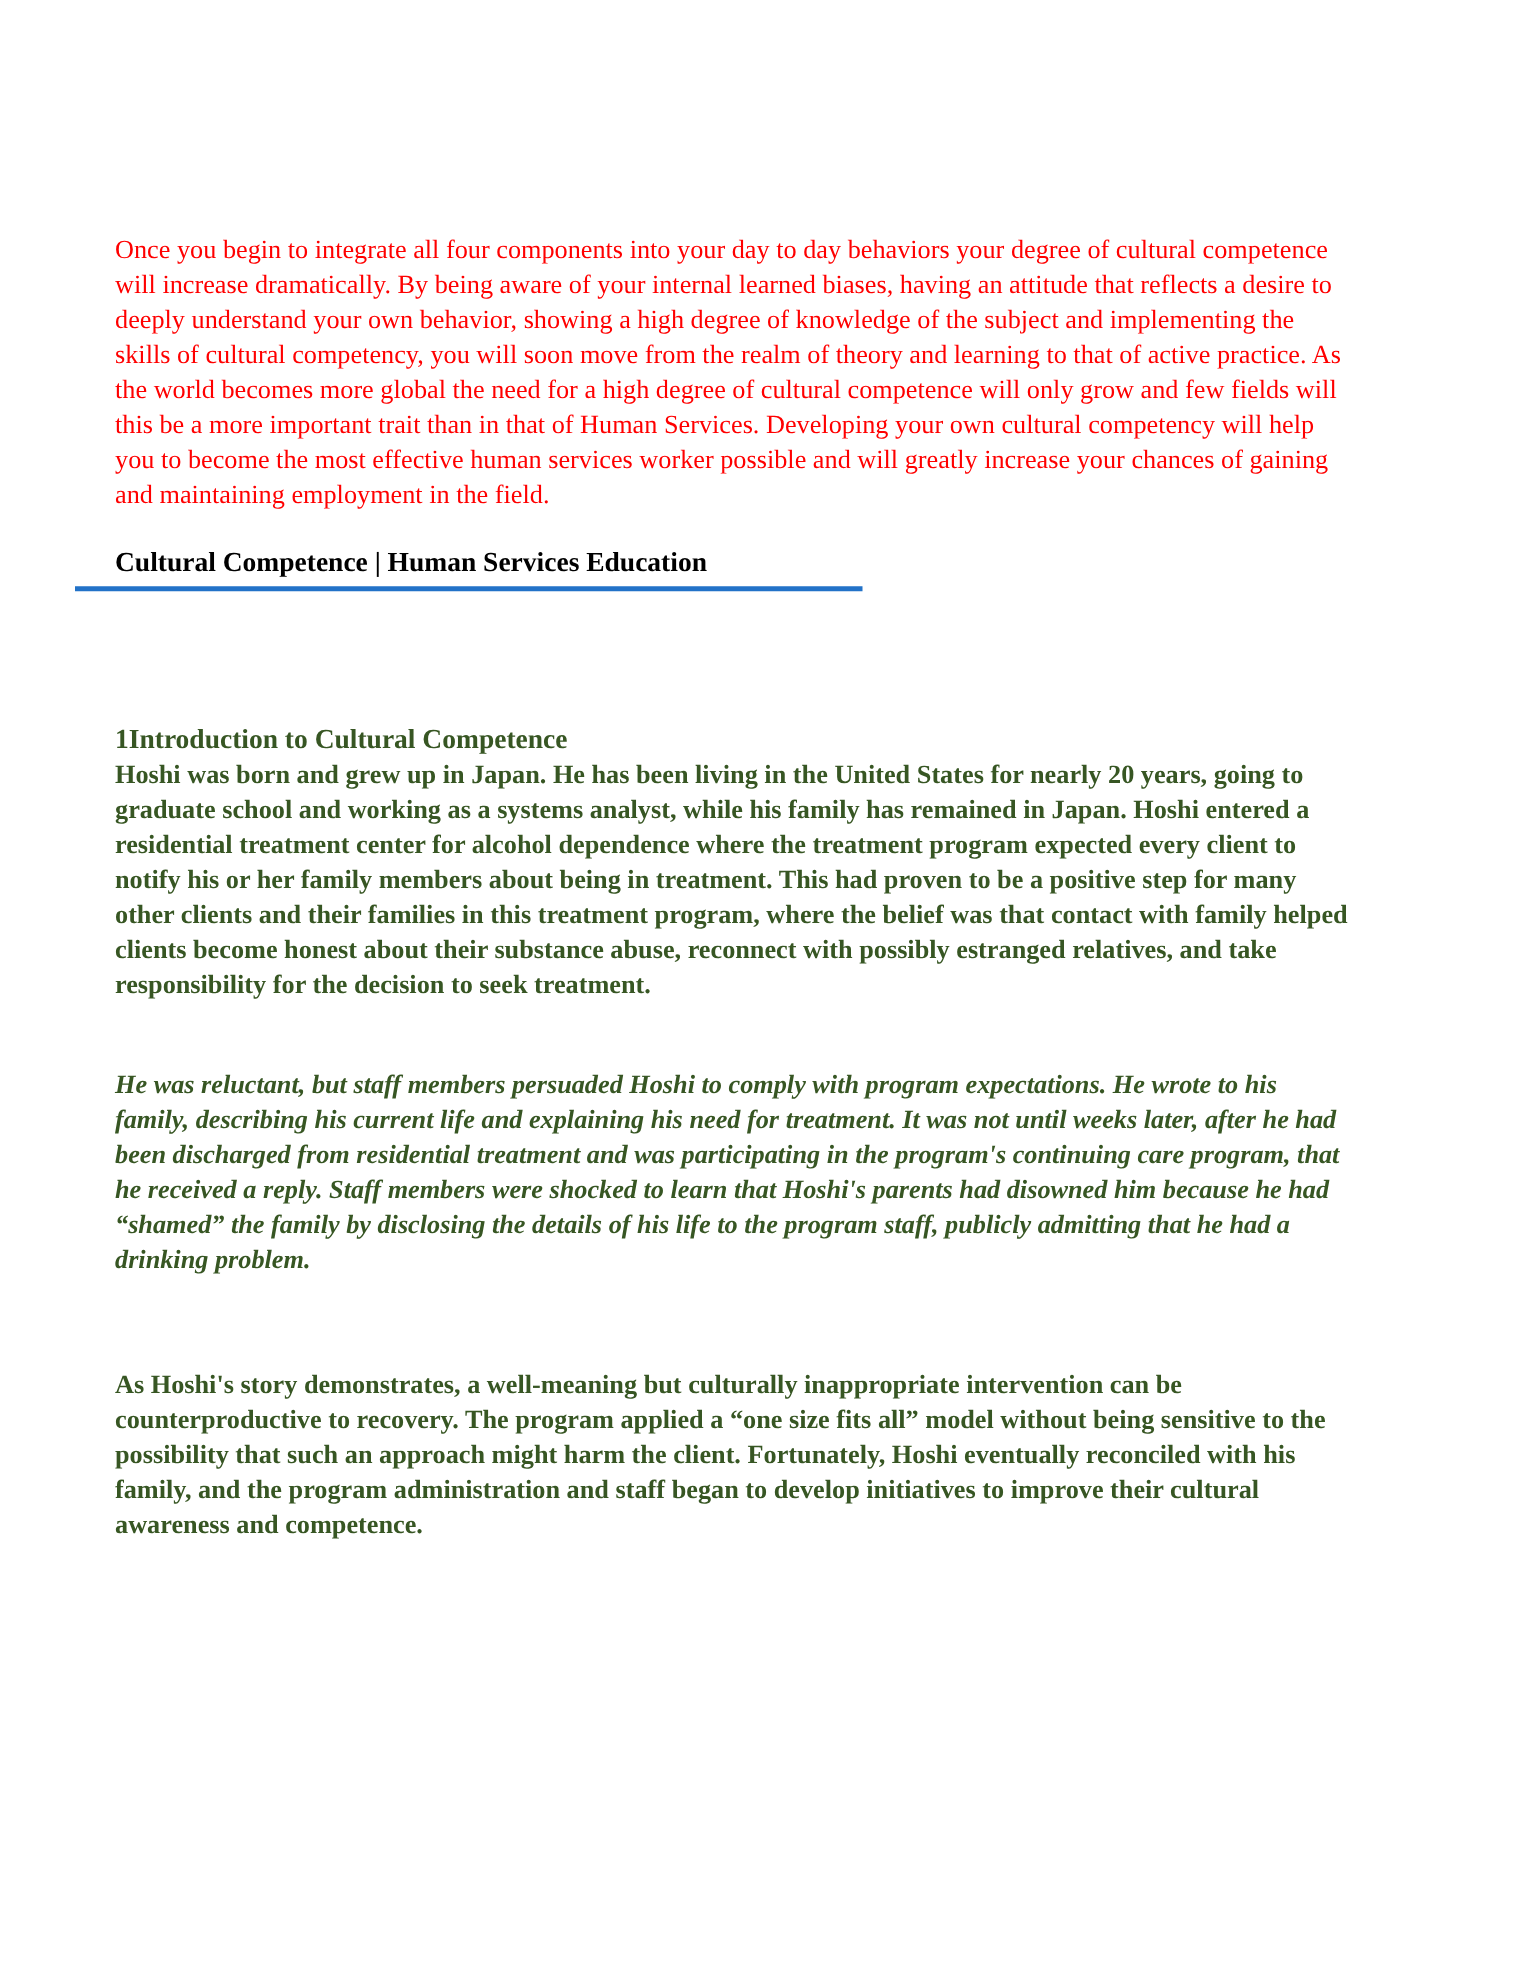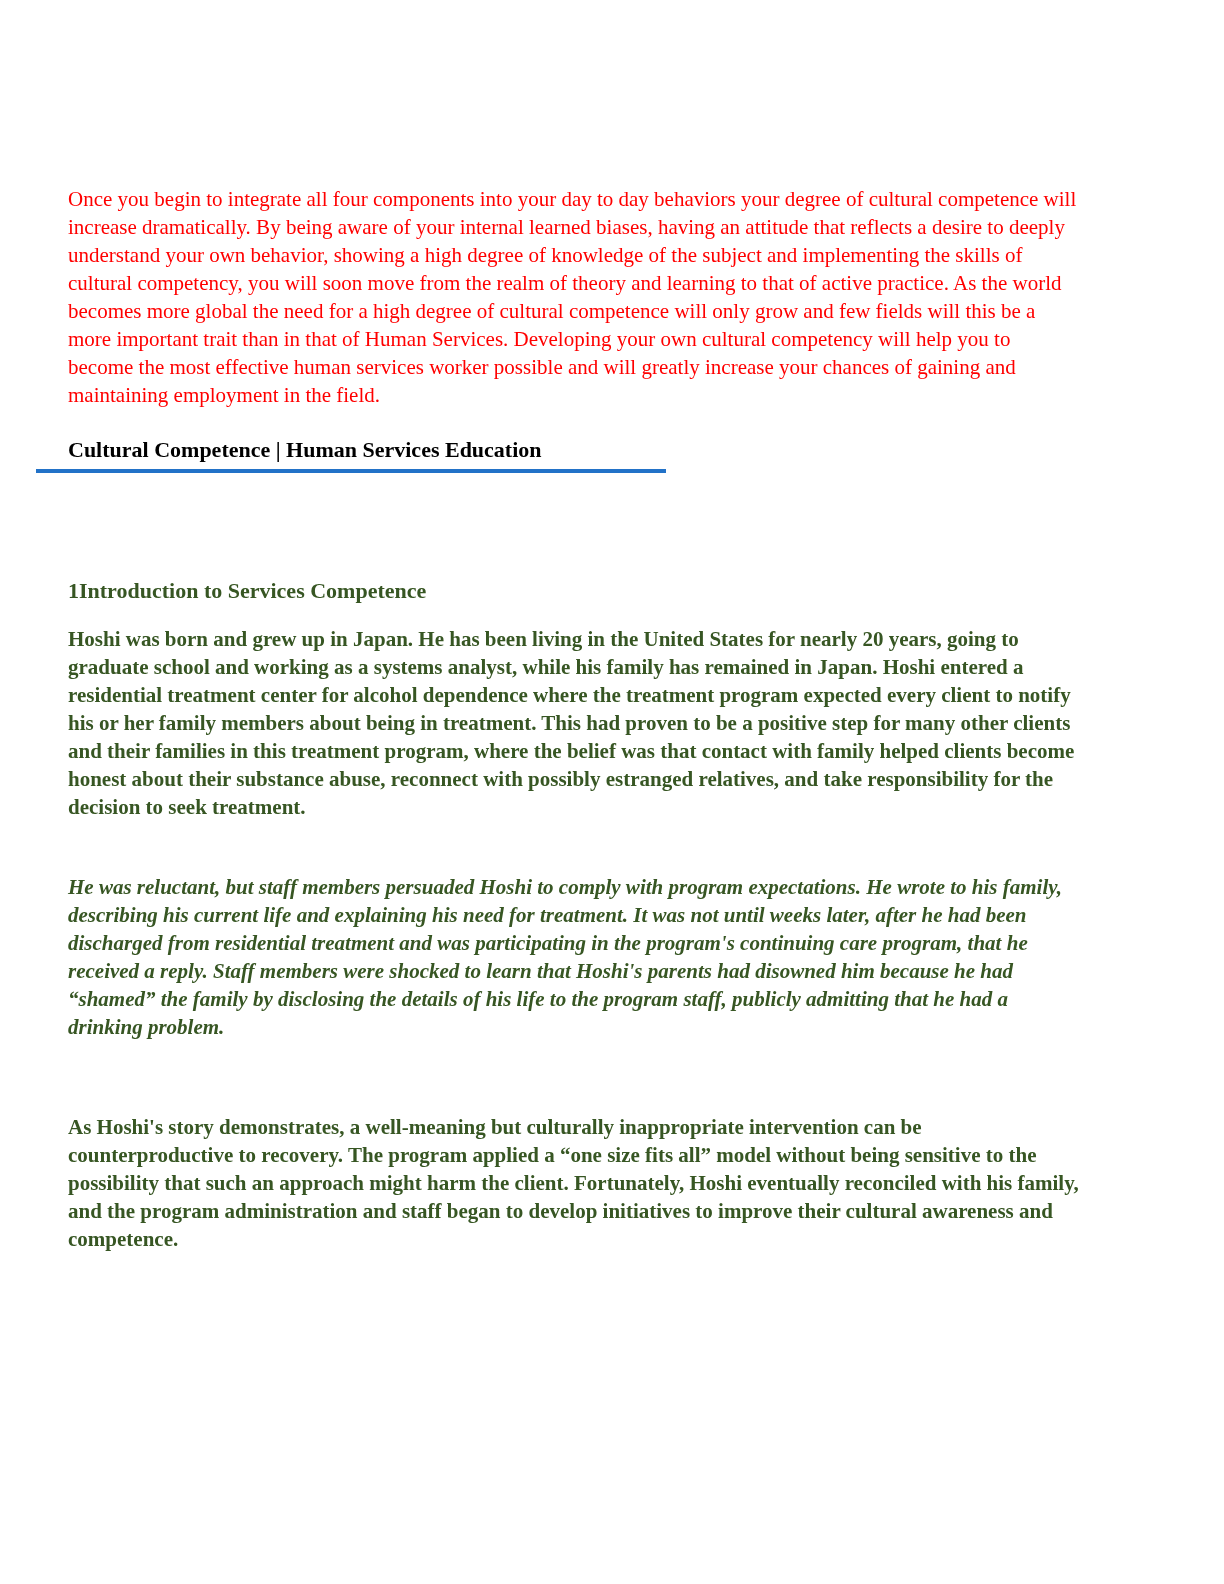--- a/index.html
+++ b/index.html
@@ -9,21 +9,21 @@
   }
   .page {
     position: relative;
     width: 1224px;
     height: 1584px;
     background: #ffffff;
     overflow: hidden;
     font-family: "Liberation Serif", "DejaVu Serif", serif;
   }
   .content {
-    padding: 185px 144px 0 68px;
+    padding: 185px 144px 0 92px;
     font-size: 21px;
     line-height: 28px;
   }
   .intro {
     margin: 0;
     color: var(--red-text, #ff0000);
     font-weight: 400;
   }
   .title {
     margin: 26px 0 0 0;
@@ -43,36 +43,36 @@
     font-size: 22px;
     line-height: 28px;
     font-weight: 700;
     color: var(--green-text, #375623);
   }
   .body-para {
     margin: 0;
     color: var(--green-text, #375623);
     font-weight: 700;
   }
-  .p1 { margin-top: 20px; }
+  .p1 { }
   .p2 { margin-top: 52px; font-style: italic; }
   .p3 { margin-top: 72px; }
 </style>
 </head>
 <body>
 
 <div class="page">
   <div class="content">
     <p class="intro">Once you begin to integrate all four components into your day to day behaviors your degree of cultural competence will increase dramatically. By being aware of your internal learned biases, having an attitude that reflects a desire to deeply understand your own behavior, showing a high degree of knowledge of the subject and implementing the skills of cultural competency, you will soon move from the realm of theory and learning to that of active practice. As the world becomes more global the need for a high degree of cultural competence will only grow and few fields will this be a more important trait than in that of Human Services. Developing your own cultural competency will help you to become the most effective human services worker possible and will greatly increase your chances of gaining and maintaining employment in the field.</p>
 
     <h1 class="title">Cultural Competence | Human Services Education</h1>
 
     <div class="rule"></div>
 
-    <h2 class="section">1Introduction to Services Competence</h2>
+    <h2 class="section">1Introduction to Cultural Competence</h2>
 
     <p class="body-para p1">Hoshi was born and grew up in Japan. He has been living in the United States for nearly 20 years, going to graduate school and working as a systems analyst, while his family has remained in Japan. Hoshi entered a residential treatment center for alcohol dependence where the treatment program expected every client to notify his or her family members about being in treatment. This had proven to be a positive step for many other clients and their families in this treatment program, where the belief was that contact with family helped clients become honest about their substance abuse, reconnect with possibly estranged relatives, and take responsibility for the decision to seek treatment.</p>
 
     <p class="body-para p2">He was reluctant, but staff members persuaded Hoshi to comply with program expectations. He wrote to his family, describing his current life and explaining his need for treatment. It was not until weeks later, after he had been discharged from residential treatment and was participating in the program's continuing care program, that he received a reply. Staff members were shocked to learn that Hoshi's parents had disowned him because he had “shamed” the family by disclosing the details of his life to the program staff, publicly admitting that he had a drinking problem.</p>
 
     <p class="body-para p3">As Hoshi's story demonstrates, a well-meaning but culturally inappropriate intervention can be counterproductive to recovery. The program applied a “one size fits all” model without being sensitive to the possibility that such an approach might harm the client. Fortunately, Hoshi eventually reconciled with his family, and the program administration and staff began to develop initiatives to improve their cultural awareness and competence.</p>
   </div>
 </div>
 
 </body></html>

